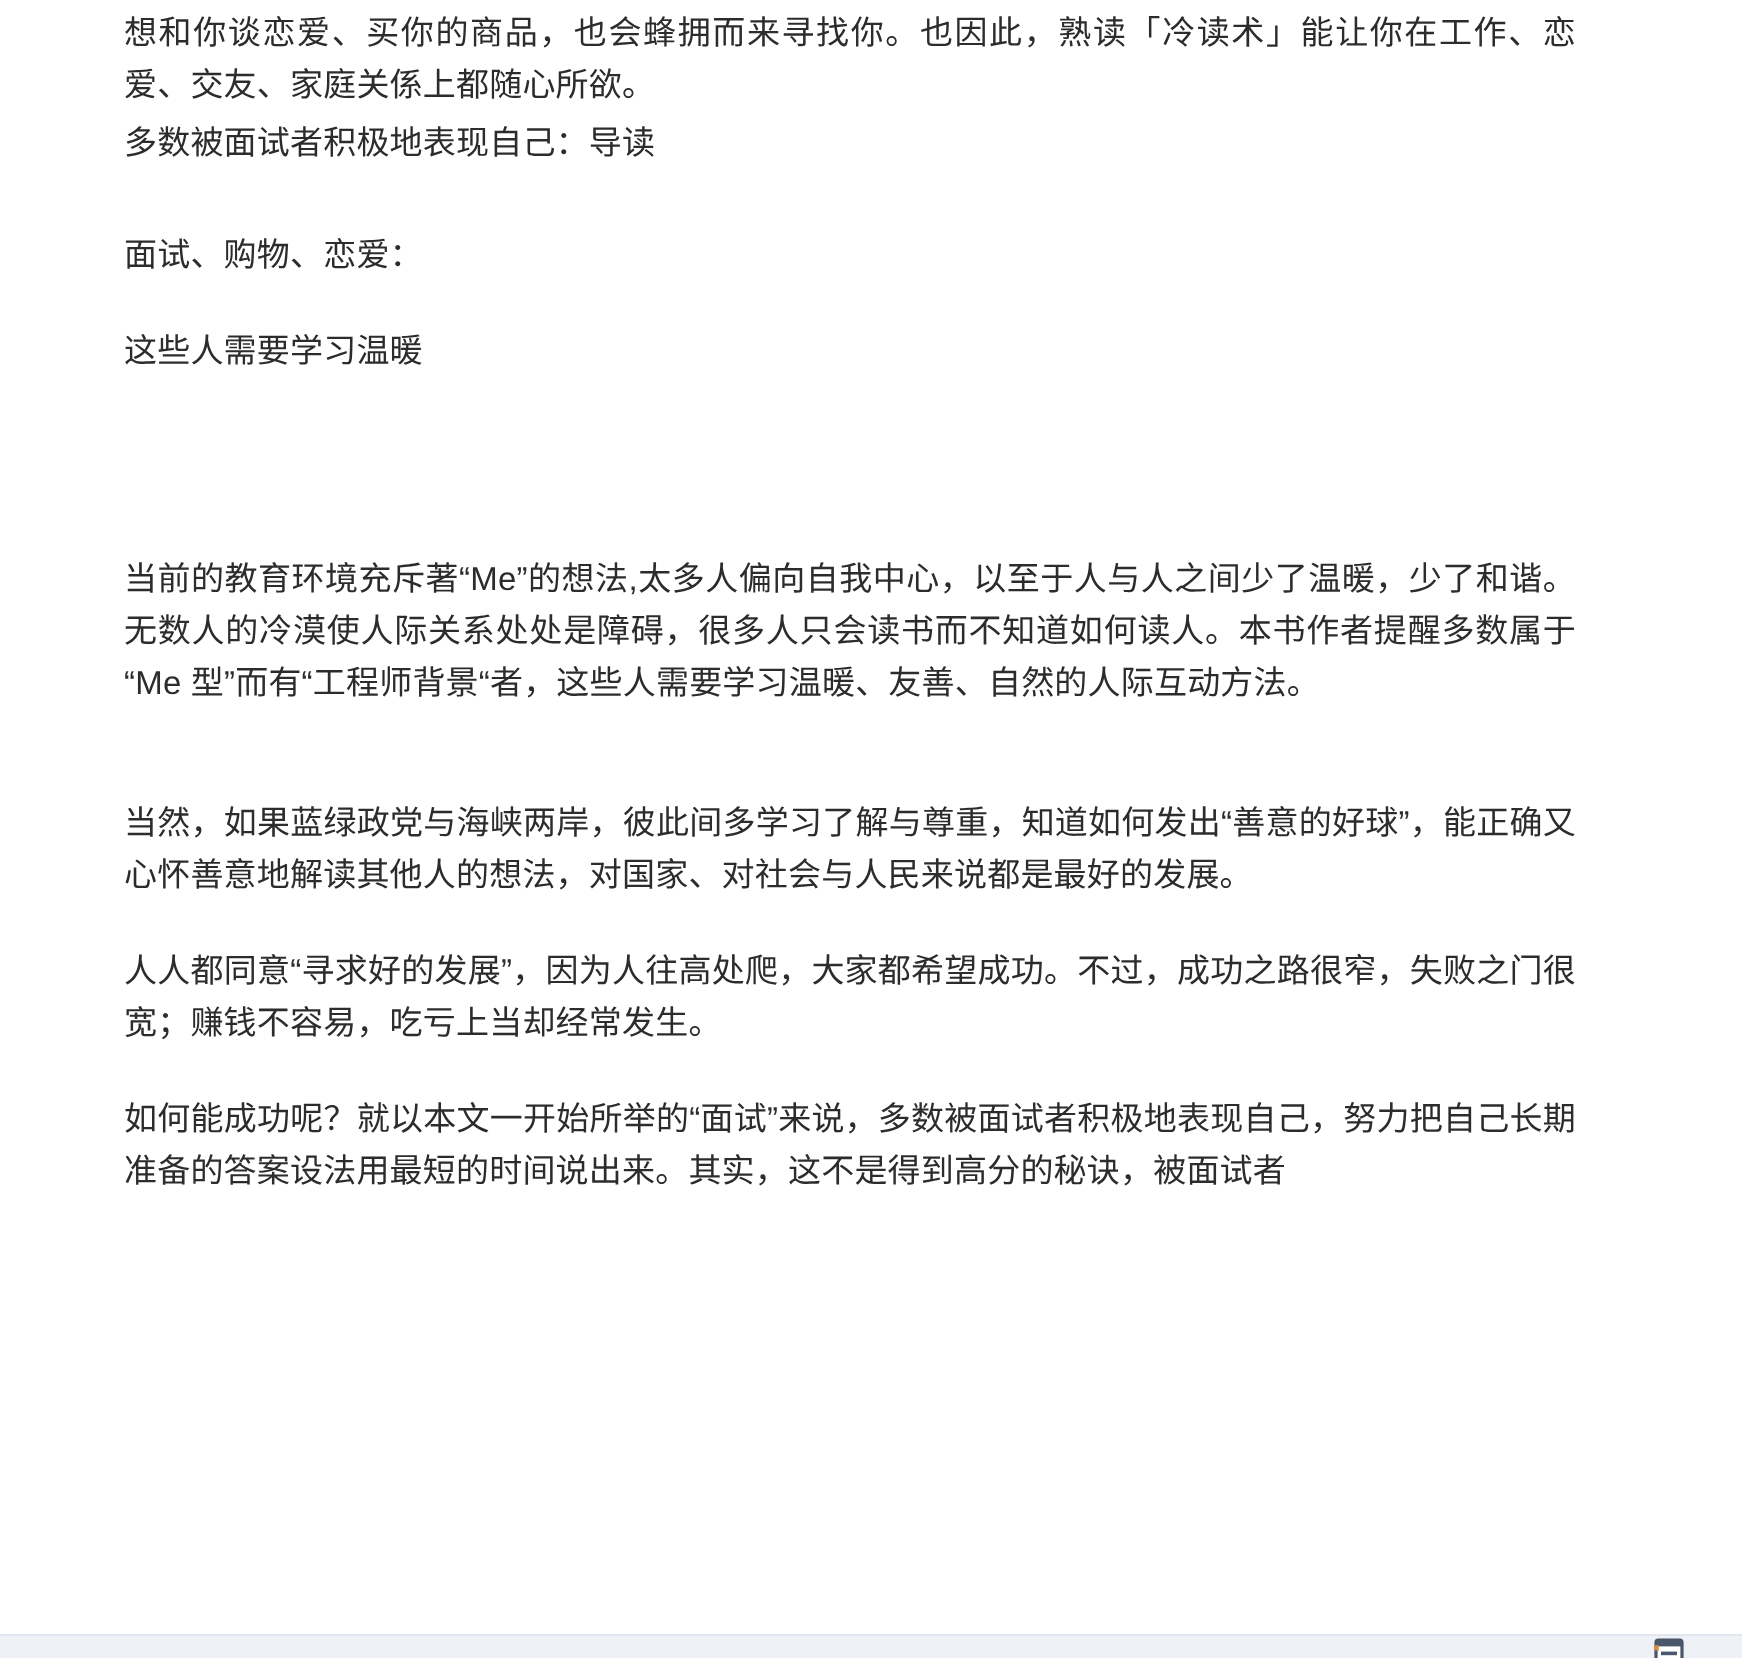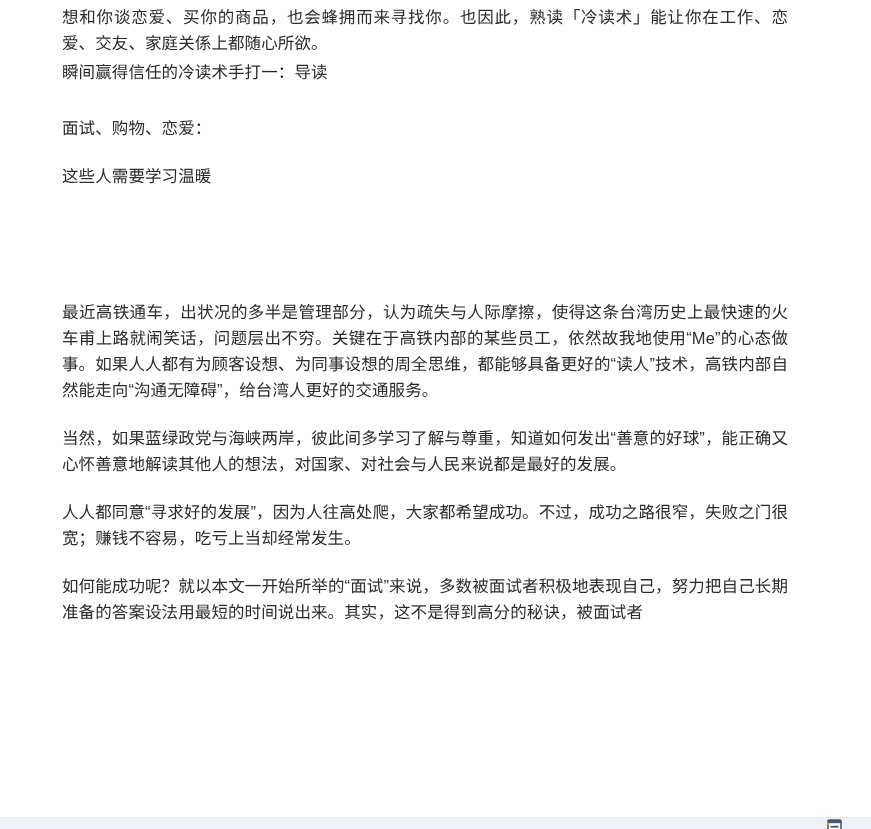--- a/index.html
+++ b/index.html
@@ -95,42 +95,42 @@
 <body>
 
 <div id="reader-page">
 
   <div id="text-column">
 
     <p class="para">如果你认真努力的去了解别人的心意，对社会来说，「物以稀为贵」，非但大家抢着成为你的朋友、想和你谈恋爱、买你的商品，也会蜂拥而来寻找你。也因此，熟读「冷读术」能让你在工作、恋爱、交友、家庭关係上都随心所欲。</p>
 
     <div class="gap-sm"></div>
 
-    <p class="para">瞬间赢得信任的冷读术手打一：导读</p>
+    <p class="para">多数被面试者积极地表现自己：导读</p>
 
     <div class="gap-lg"></div>
 
     <p class="para">面试、购物、恋爱：</p>
 
     <div class="gap-md"></div>
 
     <p class="para">这些人需要学习温暖</p>
 
     <div class="gap-xl"></div>
 
 
     <div class="gap-md"></div>
 
 
     <div class="gap-md"></div>
 
+    <p class="para">当前的教育环境充斥著“Me”的想法,太多人偏向自我中心，以至于人与人之间少了温暖，少了和谐。无数人的冷漠使人际关系处处是障碍，很多人只会读书而不知道如何读人。本书作者提醒多数属于“Me 型”而有“工程师背景“者，这些人需要学习温暖、友善、自然的人际互动方法。</p>
 
     <div class="gap-md"></div>
 
-    <p class="para">最近高铁通车，出状况的多半是管理部分，认为疏失与人际摩擦，使得这条台湾历史上最快速的火车甫上路就闹笑话，问题层出不穷。关键在于高铁内部的某些员工，依然故我地使用“Me”的心态做事。如果人人都有为顾客设想、为同事设想的周全思维，都能够具备更好的“读人”技术，高铁内部自然能走向“沟通无障碍”，给台湾人更好的交通服务。</p>
 
     <div class="gap-md"></div>
 
     <p class="para">当然，如果蓝绿政党与海峡两岸，彼此间多学习了解与尊重，知道如何发出“善意的好球”，能正确又心怀善意地解读其他人的想法，对国家、对社会与人民来说都是最好的发展。</p>
 
     <div class="gap-md"></div>
 
     <p class="para">人人都同意“寻求好的发展”，因为人往高处爬，大家都希望成功。不过，成功之路很窄，失败之门很宽；赚钱不容易，吃亏上当却经常发生。</p>
 
     <div class="gap-md"></div>

